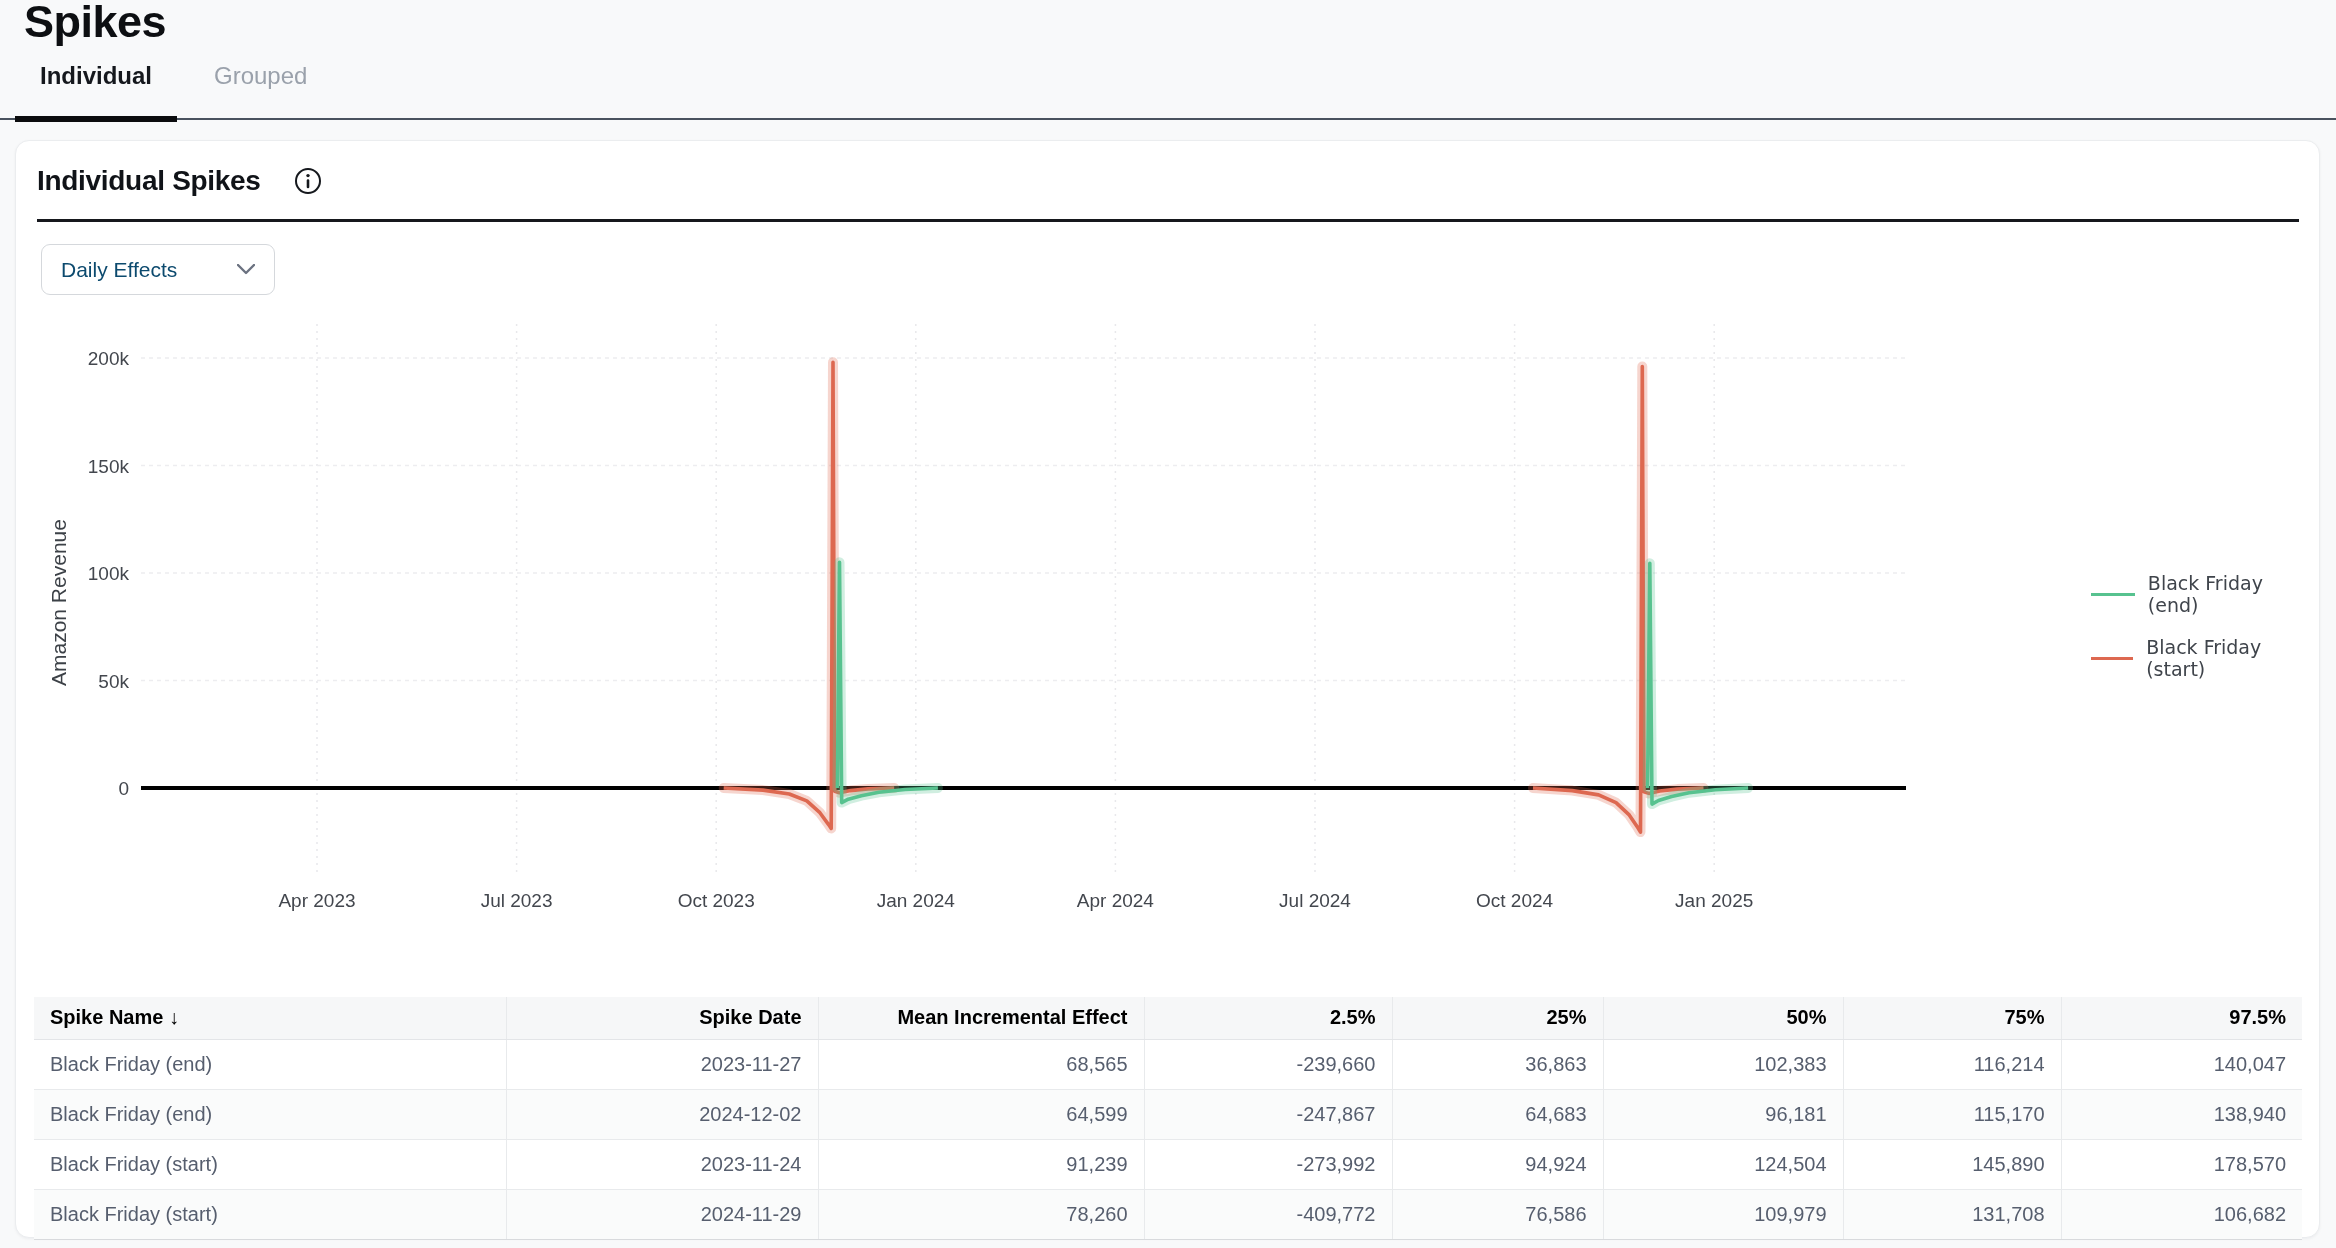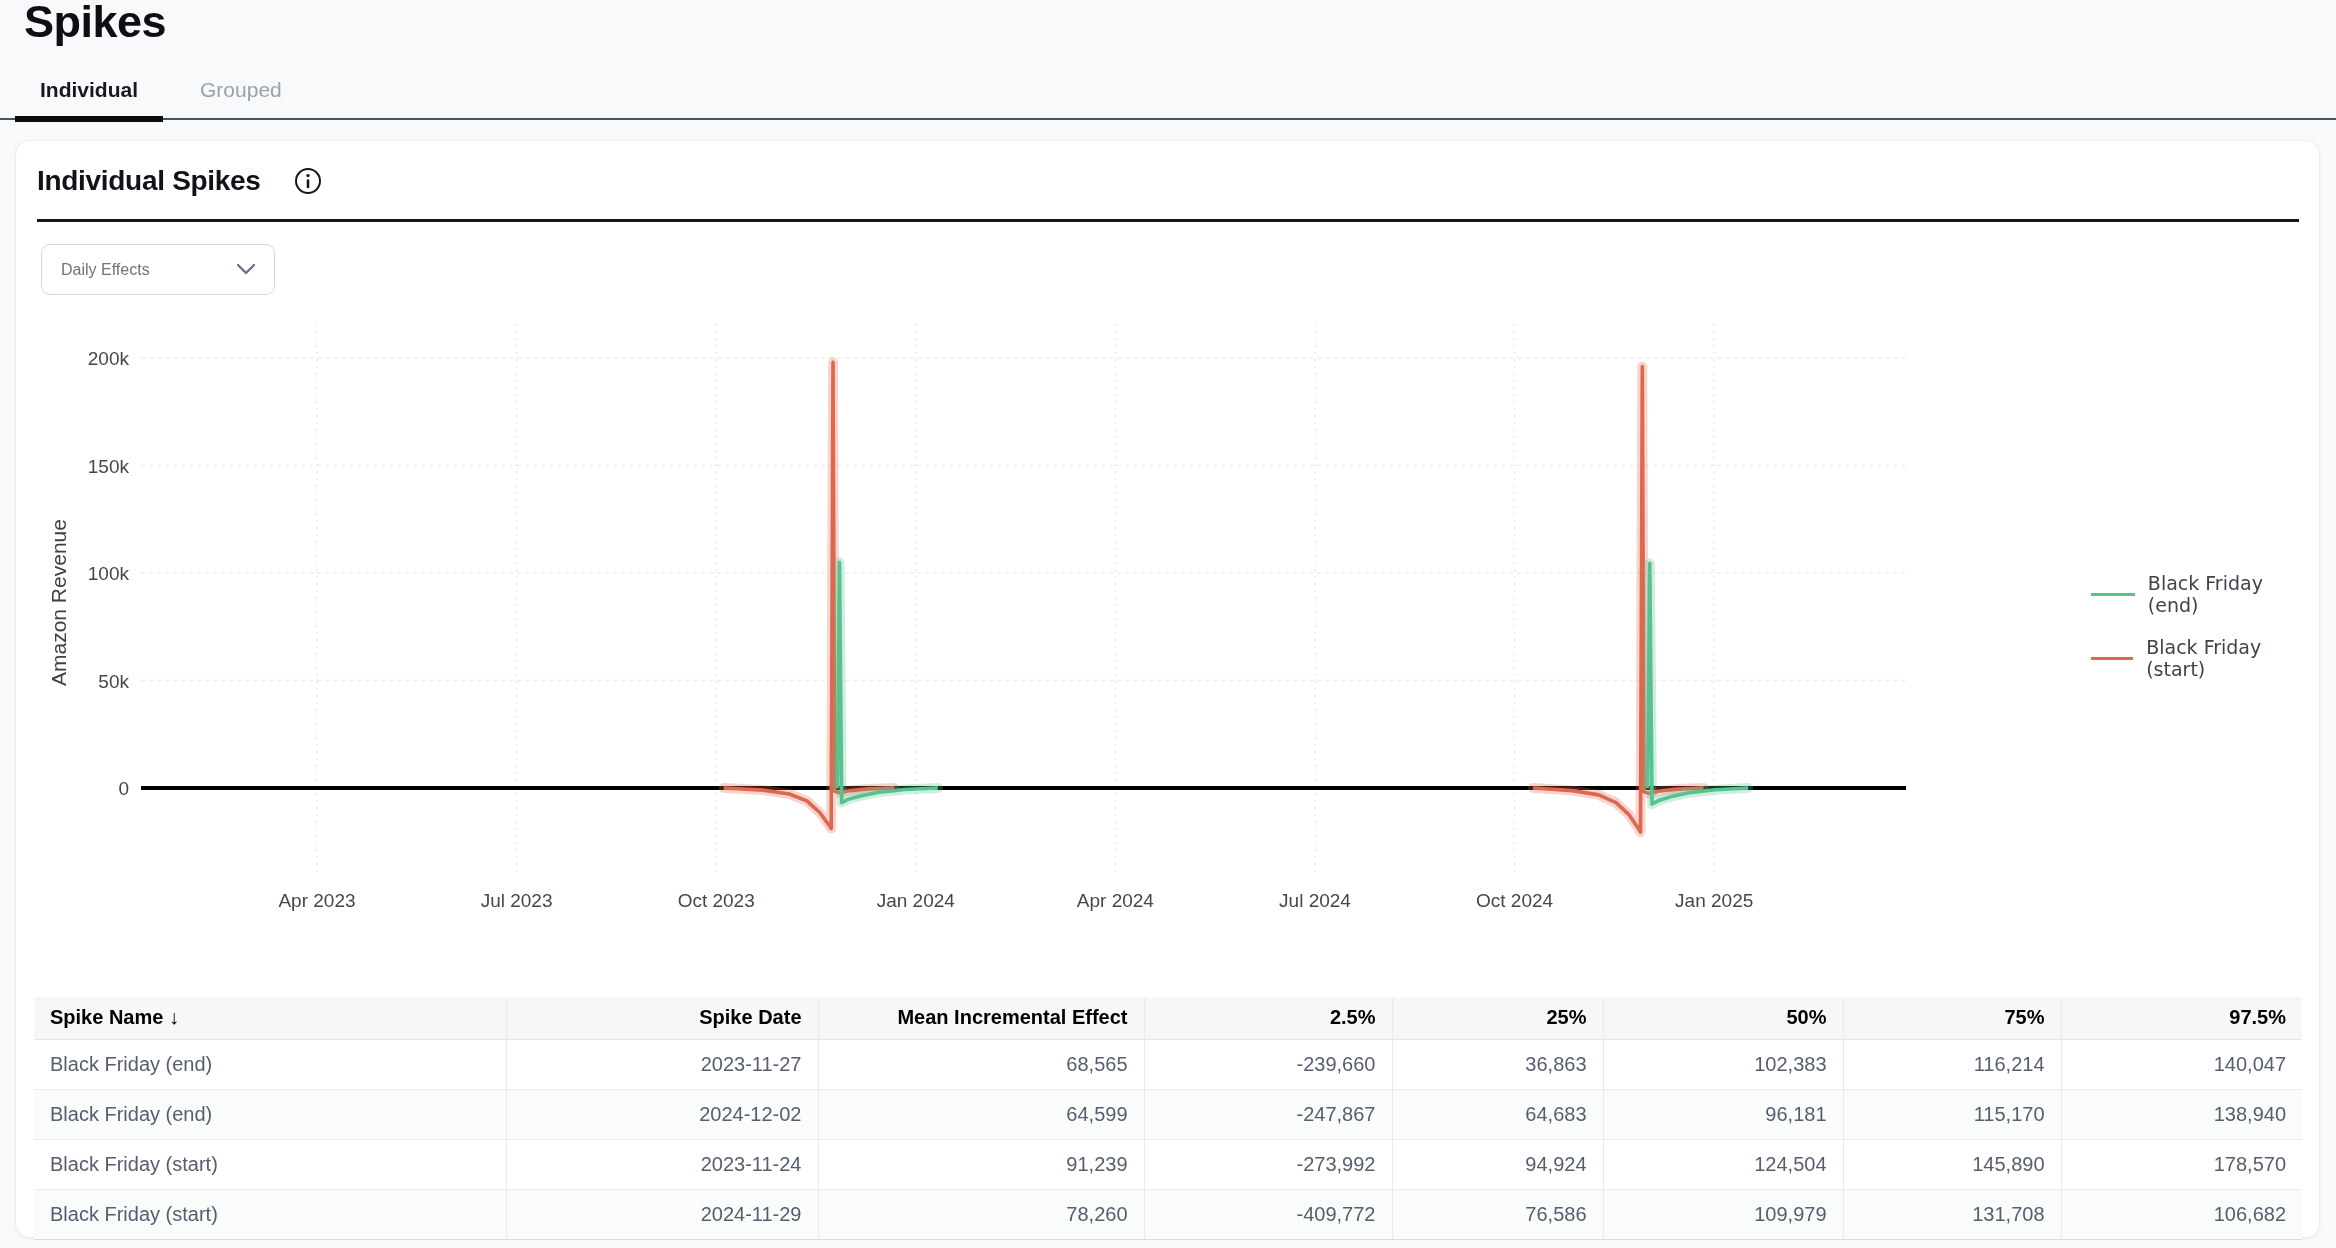--- a/index.html
+++ b/index.html
@@ -2,35 +2,35 @@
 <html><head>
 <meta charset="utf-8">
 <style>
   * { margin:0; padding:0; box-sizing:border-box; }
   html,body { width:2336px; height:1248px; overflow:hidden; }
   body { background:#f8f9fa; font-family:"Liberation Sans", sans-serif; color:#16181d; position:relative; }
 
   .page-title { position:absolute; left:24px; top:-4px; font-size:45px; font-weight:700; color:#0d0f12; letter-spacing:-0.5px; }
 
   .tabs { position:absolute; left:0; top:62px; width:2336px; height:58px; border-bottom:2px solid #49525e; display:flex; padding-left:15px; }
-  .tab { height:100%; display:flex; align-items:center; padding:0 25px; font-size:21px; position:relative; cursor:pointer; }
+  .tab { height:100%; display:flex; align-items:flex-start; padding:0 25px; font-size:24px; position:relative; cursor:pointer; }
   .tab.active { color:#15181d; font-weight:700; }
   .tab.inactive { color:#9aa1ab; font-weight:400; margin-left:12px; }
   .tab.active::after { content:""; position:absolute; left:0; right:0; bottom:-4px; height:6px; background:#0b0c0e; }
 
   .card { position:absolute; left:15px; top:140px; width:2305px; height:1098px; background:#ffffff; border:1px solid #ebedef; border-radius:14px; box-shadow:0 1px 3px rgba(20,24,31,0.05); }
 
   .card-title-row { position:absolute; left:21px; top:24px; display:flex; align-items:center; gap:33px; }
   .card-title { font-size:28px; font-weight:700; color:#101318; letter-spacing:-0.3px; }
   .info-icon { width:28px; height:28px; display:block; }
 
   .black-rule { position:absolute; left:21px; top:78px; width:2262px; height:3px; background:#16181d; }
 
   .dropdown { position:absolute; left:25px; top:103px; width:234px; height:51px; border:1px solid #d5d8dc; border-radius:9px; background:#fff; display:flex; align-items:center; justify-content:space-between; padding:0 19px; cursor:pointer; }
-  .dropdown-label { font-size:16px; color:#737373; }
+  .dropdown-label { font-size:21px; color:#0c4a6e; }
   .chevron-down { width:18px; height:11px; display:block; }
 
   .chart-area { position:absolute; left:45px; top:175px; width:1860px; height:620px; }
   .ylabel { position:absolute; left:31px; top:545px; transform:rotate(-90deg); transform-origin:0 0; white-space:nowrap; font-size:21px; color:#3c4147; }
 
   .legend { position:absolute; left:2075px; top:431px; display:flex; flex-direction:column; gap:20px; }
   .legend-entry { display:flex; align-items:center; gap:13px; cursor:pointer; }
   .legend-swatch { width:44px; height:0; border-top:3px solid #000; }
   .legend-label { font-family:"DejaVu Sans", sans-serif; font-size:19px; color:#3f444b; }
 

